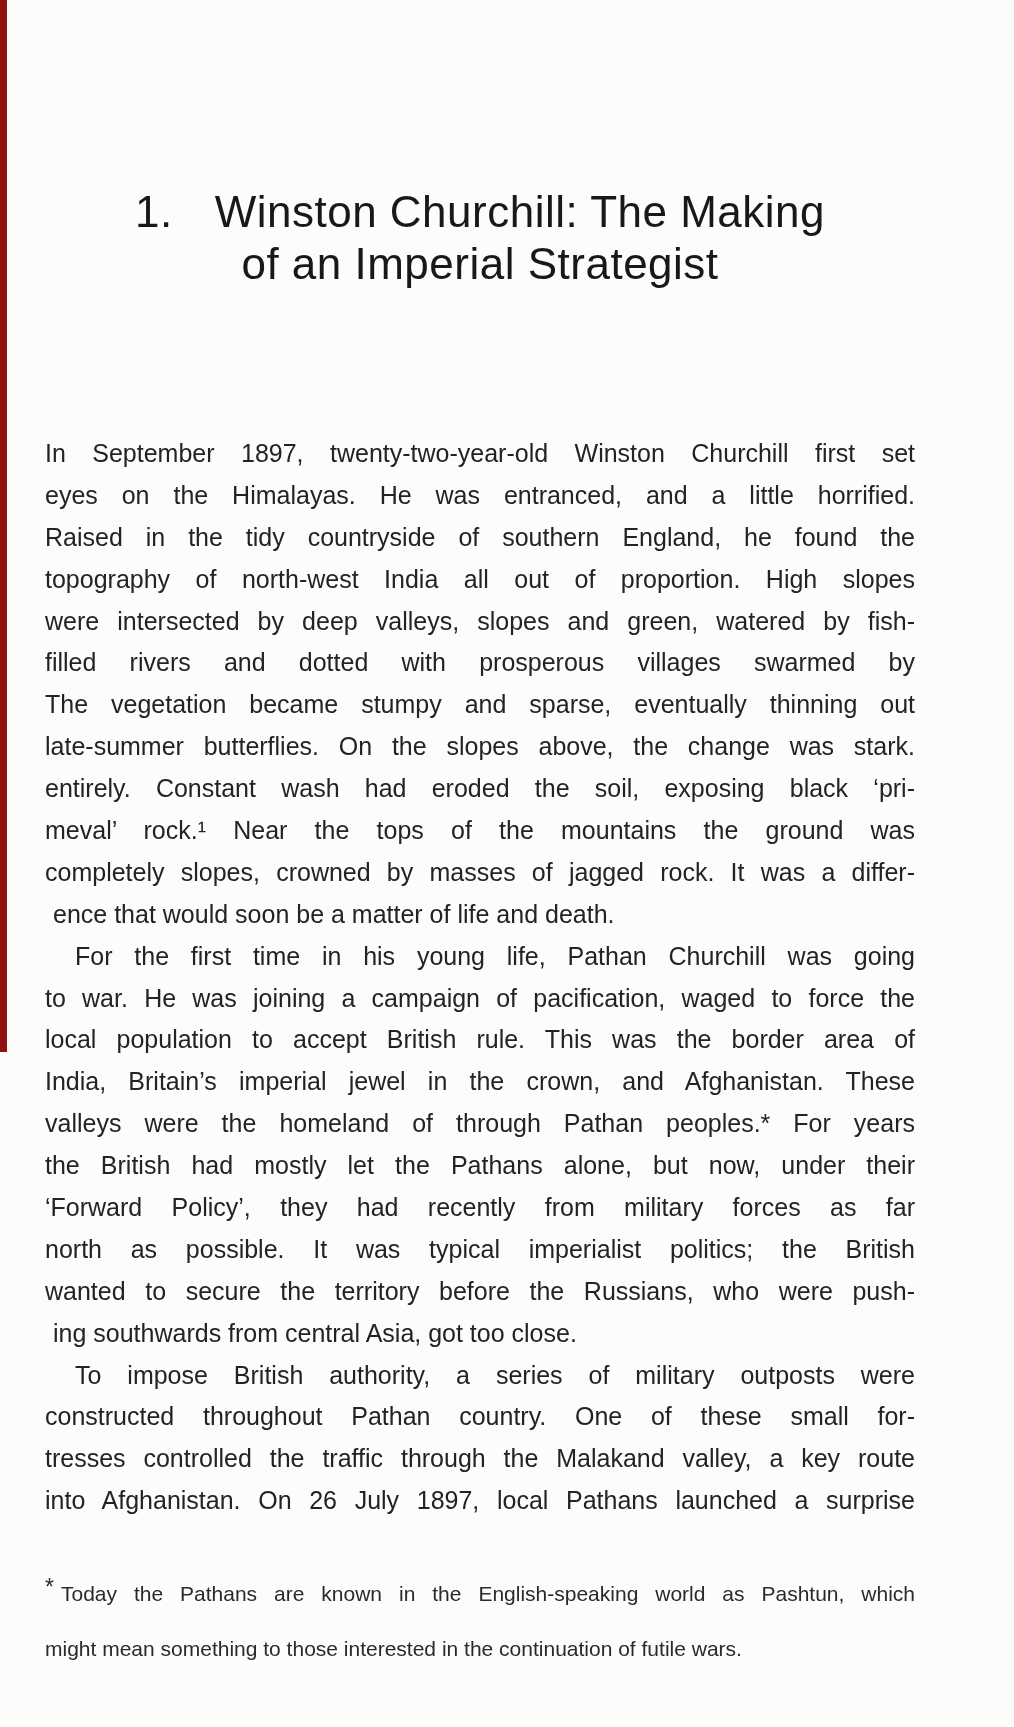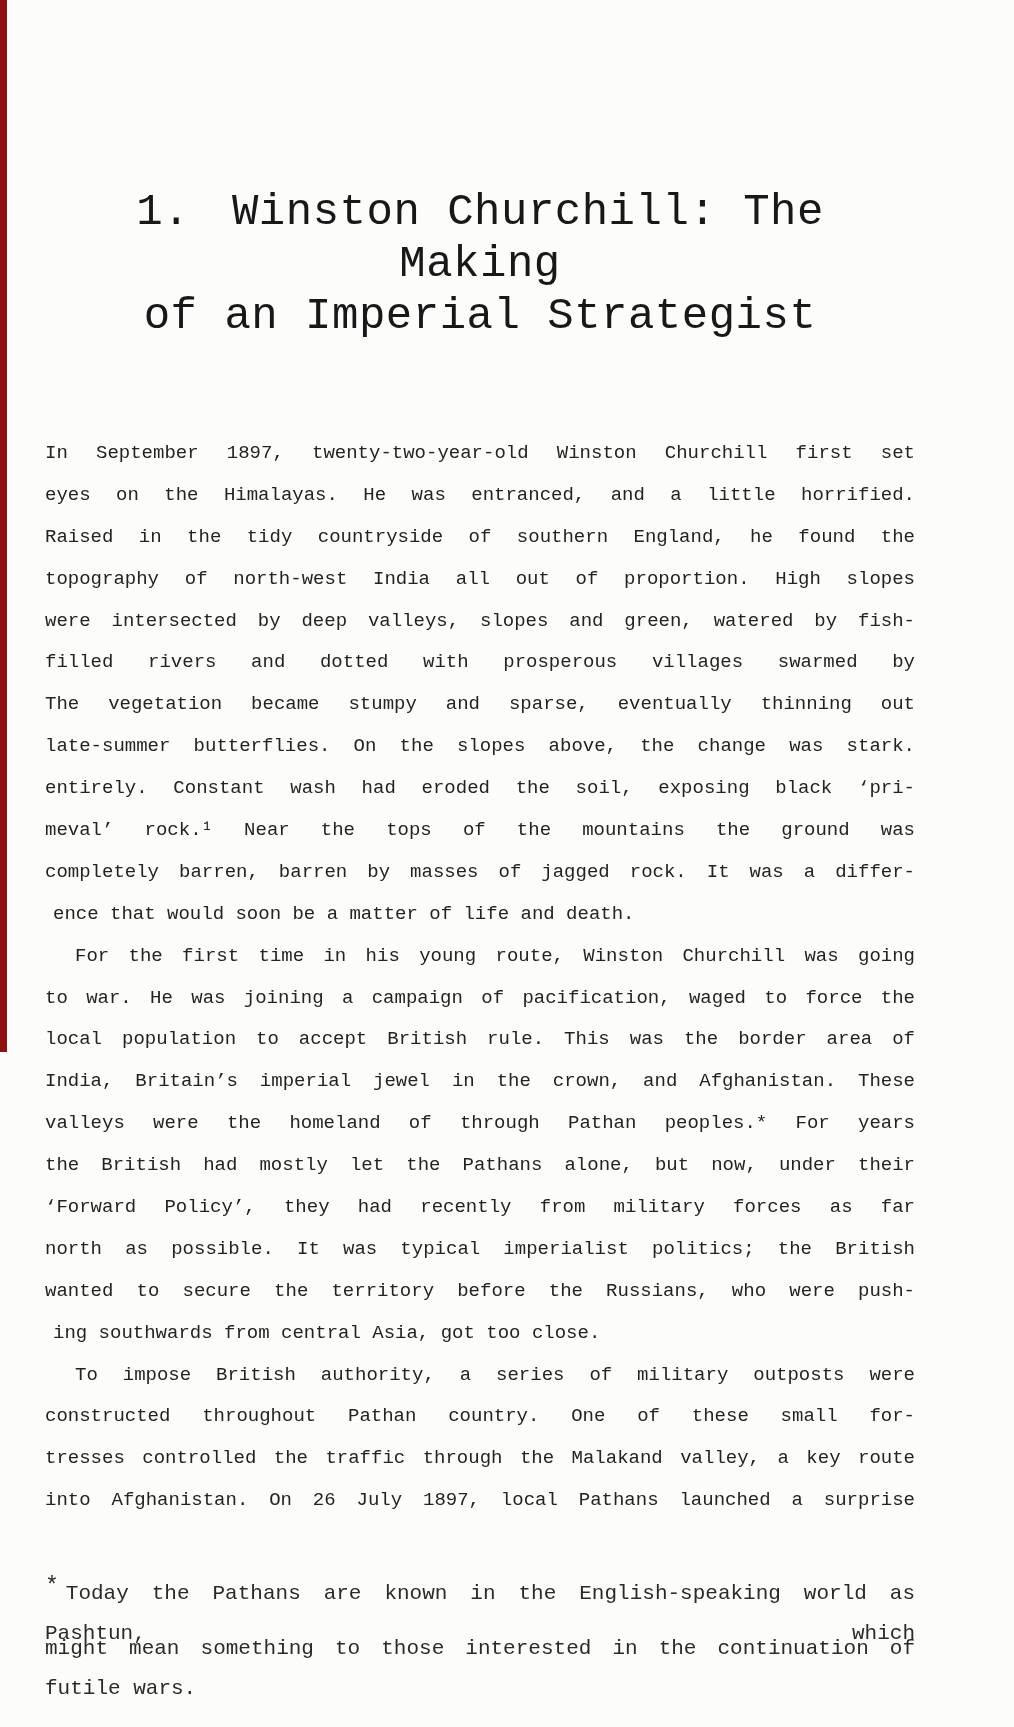--- a/index.html
+++ b/index.html
@@ -1,21 +1,21 @@
 <!DOCTYPE html>
 <html><head>
 <meta charset="utf-8">
 <style>
   html, body { margin: 0; padding: 0; background: #ffffff; }
   .page {
     position: relative;
     width: 1014px;
     height: 1727px;
     background: #fcfcfa;
-    font-family: Liberation Mono, monospace;
+    font-family: Liberation Sans, sans-serif;
     color: #1f1f1f;
     overflow: hidden;
   }
   .edge-ribbon {
     position: absolute;
     left: 0; top: 0;
     width: 7px; height: 1052px;
   }
   .title {
     position: absolute;
@@ -23,21 +23,21 @@
     text-align: center;
     font-size: 44px;
     line-height: 52px;
     letter-spacing: 0.5px;
     color: #181818;
   }
   .title .num { margin-right: 42px; }
   .body-text {
     position: absolute;
     left: 45px; top: 433px; width: 870px;
-    font-size: 19px;
+    font-size: 25px;
     color: #232323;
   }
   .line {
     height: 41.9px;
     line-height: 41.9px;
     text-align: justify;
     text-align-last: justify;
   }
   .line.ragged { text-align-last: left; margin-left: 8px; }
   .line.indent { padding-left: 30px; }
@@ -79,23 +79,23 @@
       <div class="line">In September 1897, twenty-two-year-old Winston Churchill first set</div>
       <div class="line">eyes on the Himalayas. He was entranced, and a little horrified.</div>
       <div class="line">Raised in the tidy countryside of southern England, he found the</div>
       <div class="line">topography of north-west India all out of proportion. High slopes</div>
       <div class="line">were intersected by deep valleys, slopes and green, watered by fish-</div>
       <div class="line">filled rivers and dotted with prosperous villages swarmed by</div>
       <div class="line">The vegetation became stumpy and sparse, eventually thinning out</div>
       <div class="line">late-summer butterflies. On the slopes above, the change was stark.</div>
       <div class="line">entirely. Constant wash had eroded the soil, exposing black ‘pri-</div>
       <div class="line">meval’ rock.¹ Near the tops of the mountains the ground was</div>
-      <div class="line">completely barren, barren by masses of jagged rock. It was a differ-</div>
+      <div class="line">completely slopes, crowned by masses of jagged rock. It was a differ-</div>
       <div class="line ragged">ence that would soon be a matter of life and death.</div>
-      <div class="line indent">For the first time in his young route, Winston Churchill was going</div>
+      <div class="line indent">For the first time in his young life, Pathan Churchill was going</div>
       <div class="line">to war. He was joining a campaign of pacification, waged to force the</div>
       <div class="line">local population to accept British rule. This was the border area of</div>
       <div class="line">India, Britain’s imperial jewel in the crown, and Afghanistan. These</div>
       <div class="line">valleys were the homeland of through Pathan peoples.* For years</div>
       <div class="line">the British had mostly let the Pathans alone, but now, under their</div>
       <div class="line">‘Forward Policy’, they had recently from military forces as far</div>
       <div class="line">north as possible. It was typical imperialist politics; the British</div>
       <div class="line">wanted to secure the territory before the Russians, who were push-</div>
       <div class="line ragged">ing southwards from central Asia, got too close.</div>
       <div class="line indent">To impose British authority, a series of military outposts were</div>

